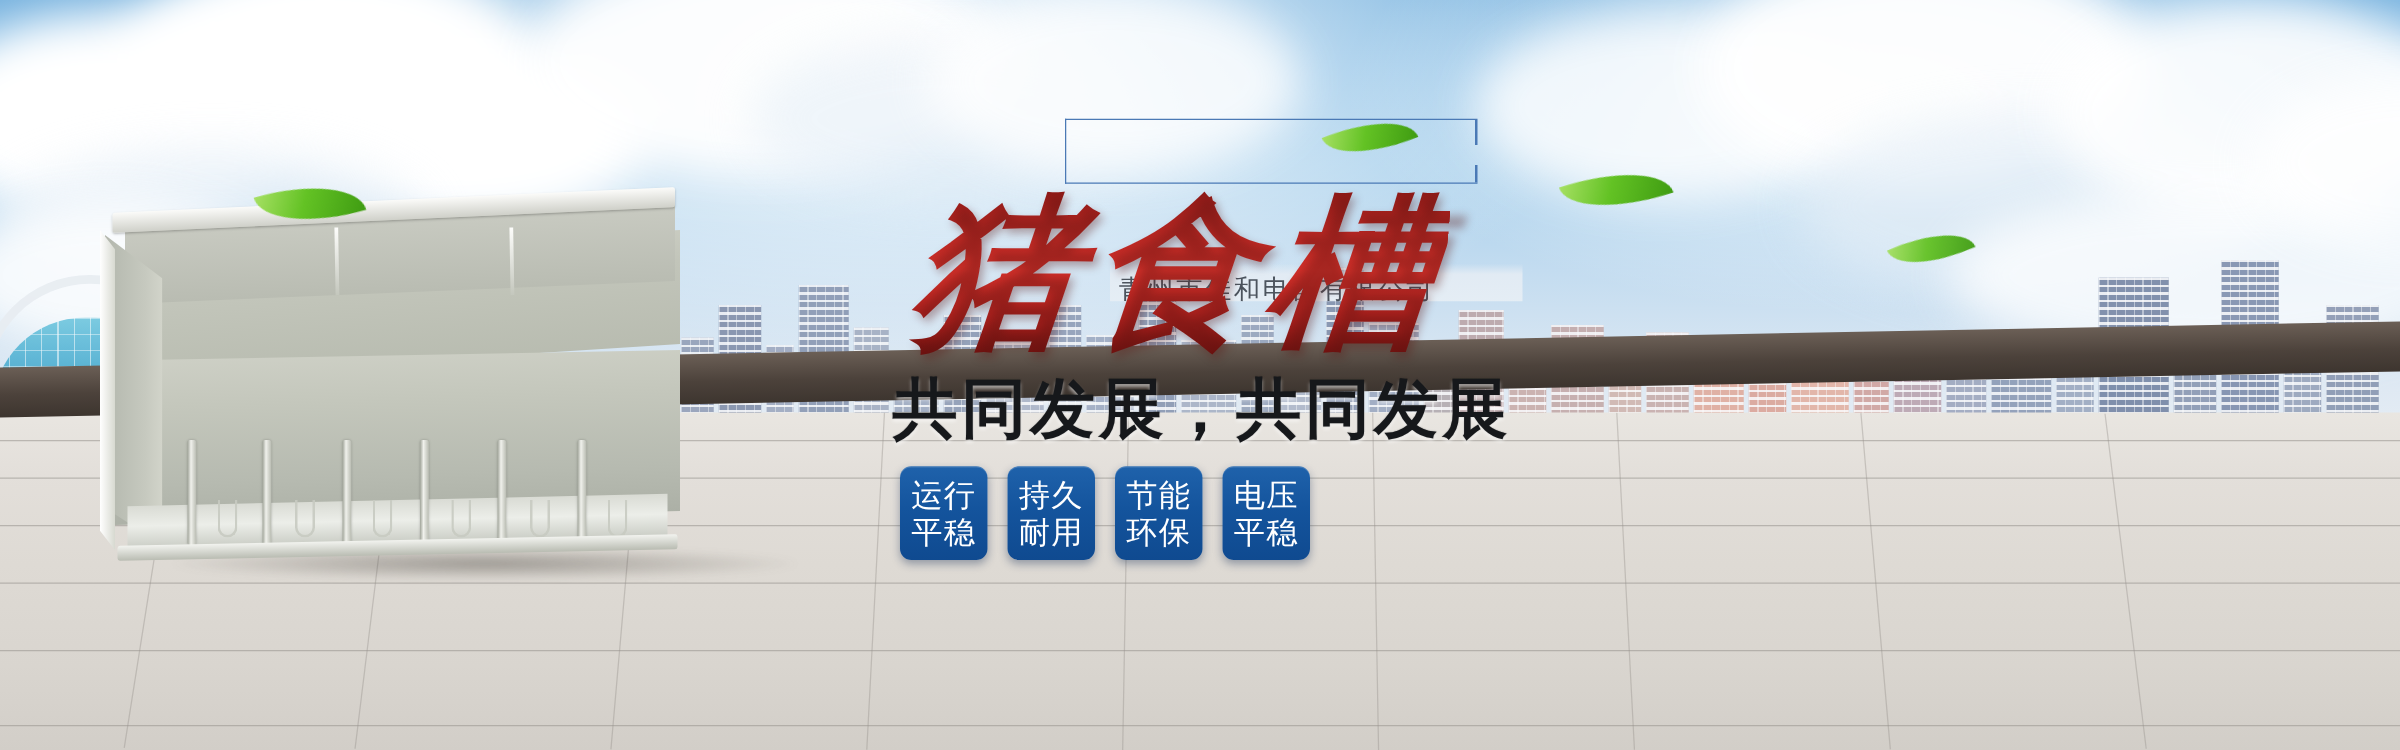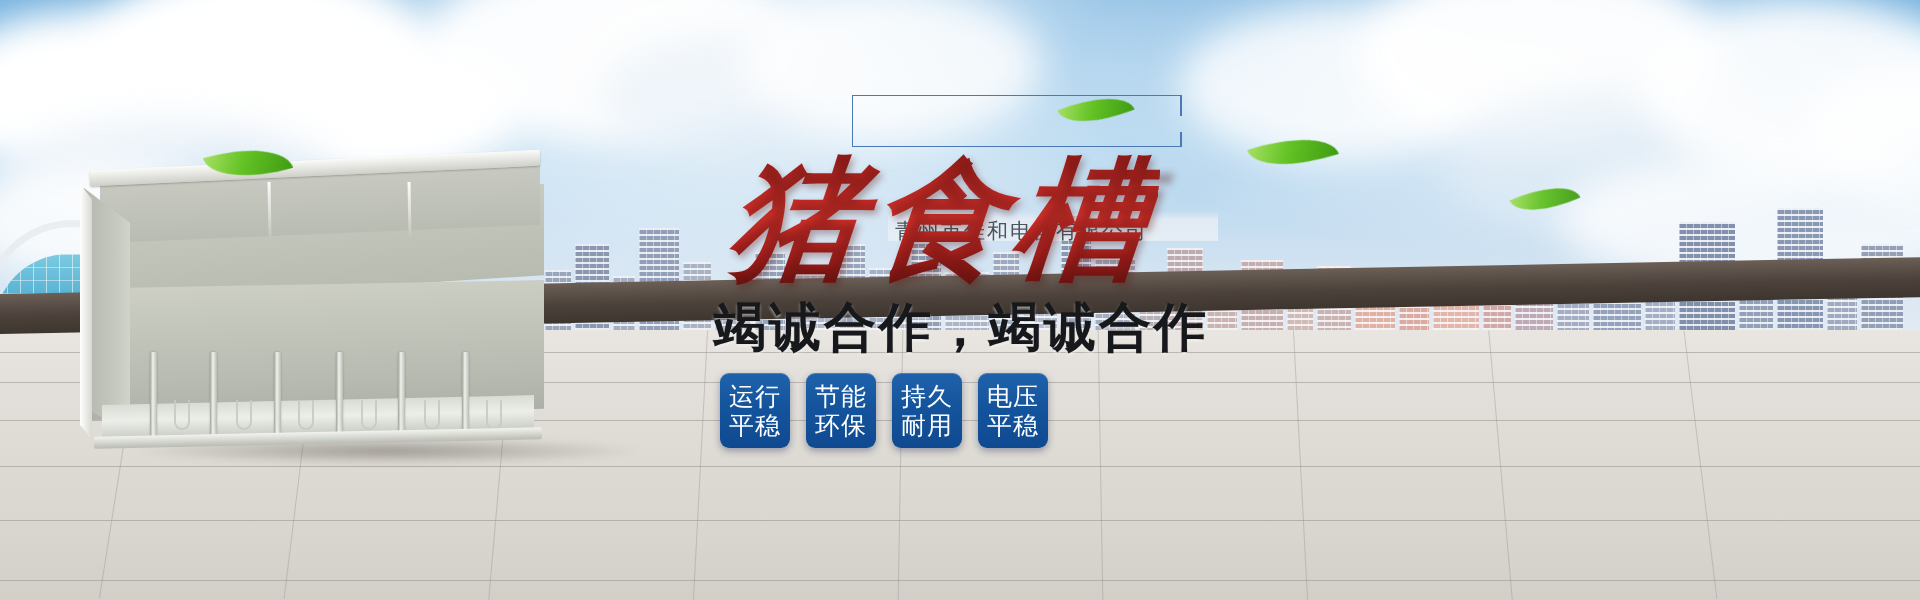--- a/index.html
+++ b/index.html
@@ -316,34 +316,34 @@
   <div class="leaf" style="left:1512px;top:186px;width:66px;height:26px;transform:rotate(-24deg);opacity:.95;"></div>
 
   <div class="content">
 
     <div class="frame"></div>
     <div class="frame-mask"></div>
     <div class="company">青州市佳和电器有限公司</div>
 
     <div class="title">猪食槽</div>
 
-    <div class="subtitle">竭诚合作，竭诚合作</div>
+    <div class="subtitle">共同发展，共同发展</div>
 
     <div class="badges">
       <div class="badge">
         <span>运行</span>
         <span>平稳</span>
       </div>
       <div class="badge">
+        <span>持久</span>
+        <span>耐用</span>
+      </div>
+      <div class="badge">
         <span>节能</span>
         <span>环保</span>
-      </div>
-      <div class="badge">
-        <span>持久</span>
-        <span>耐用</span>
       </div>
       <div class="badge">
         <span>电压</span>
         <span>平稳</span>
       </div>
     </div>
 
   </div>
 </div>
 

